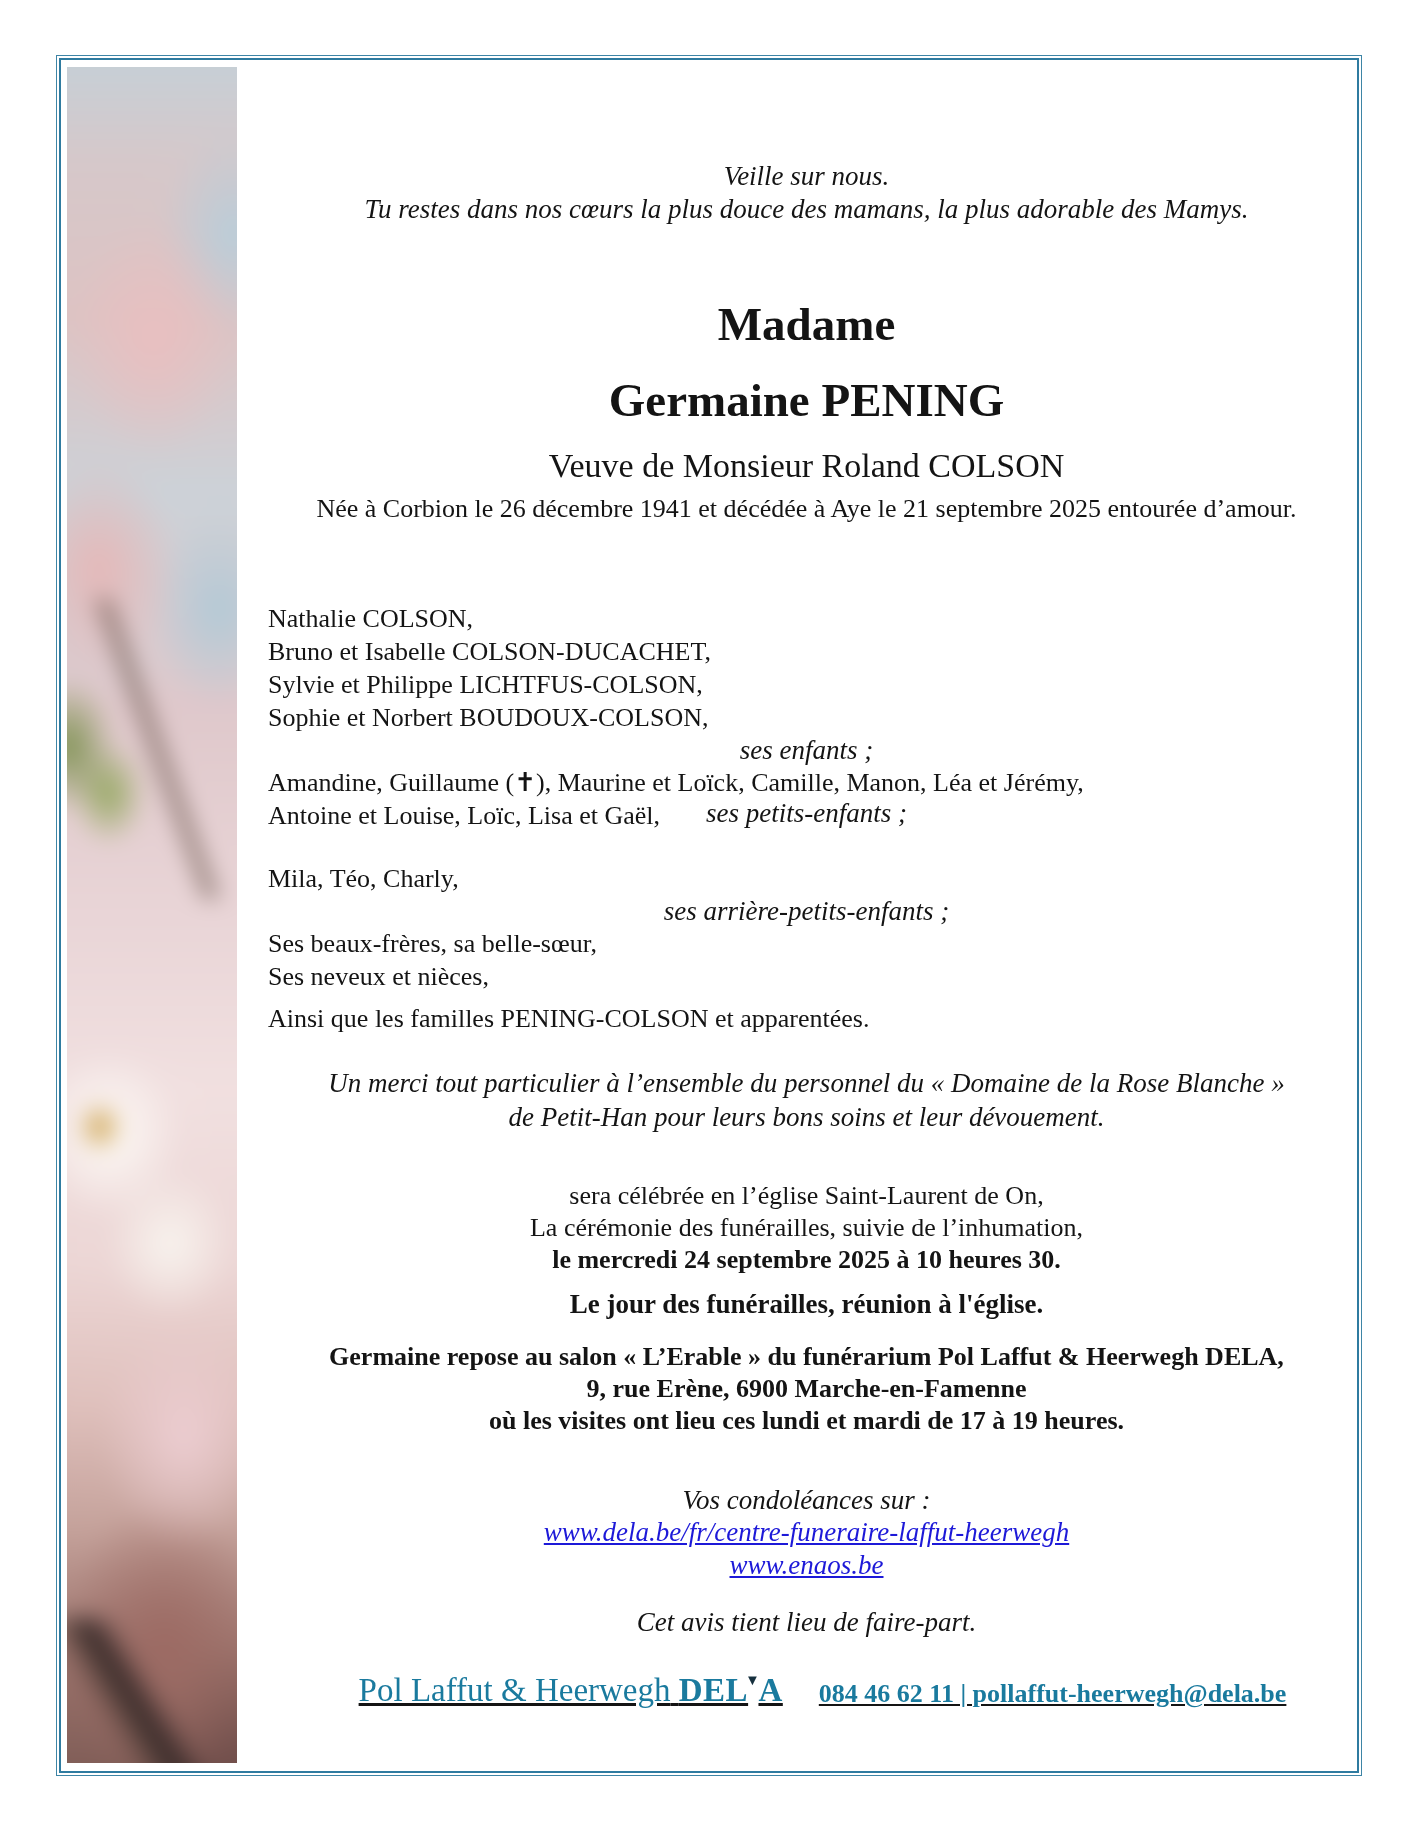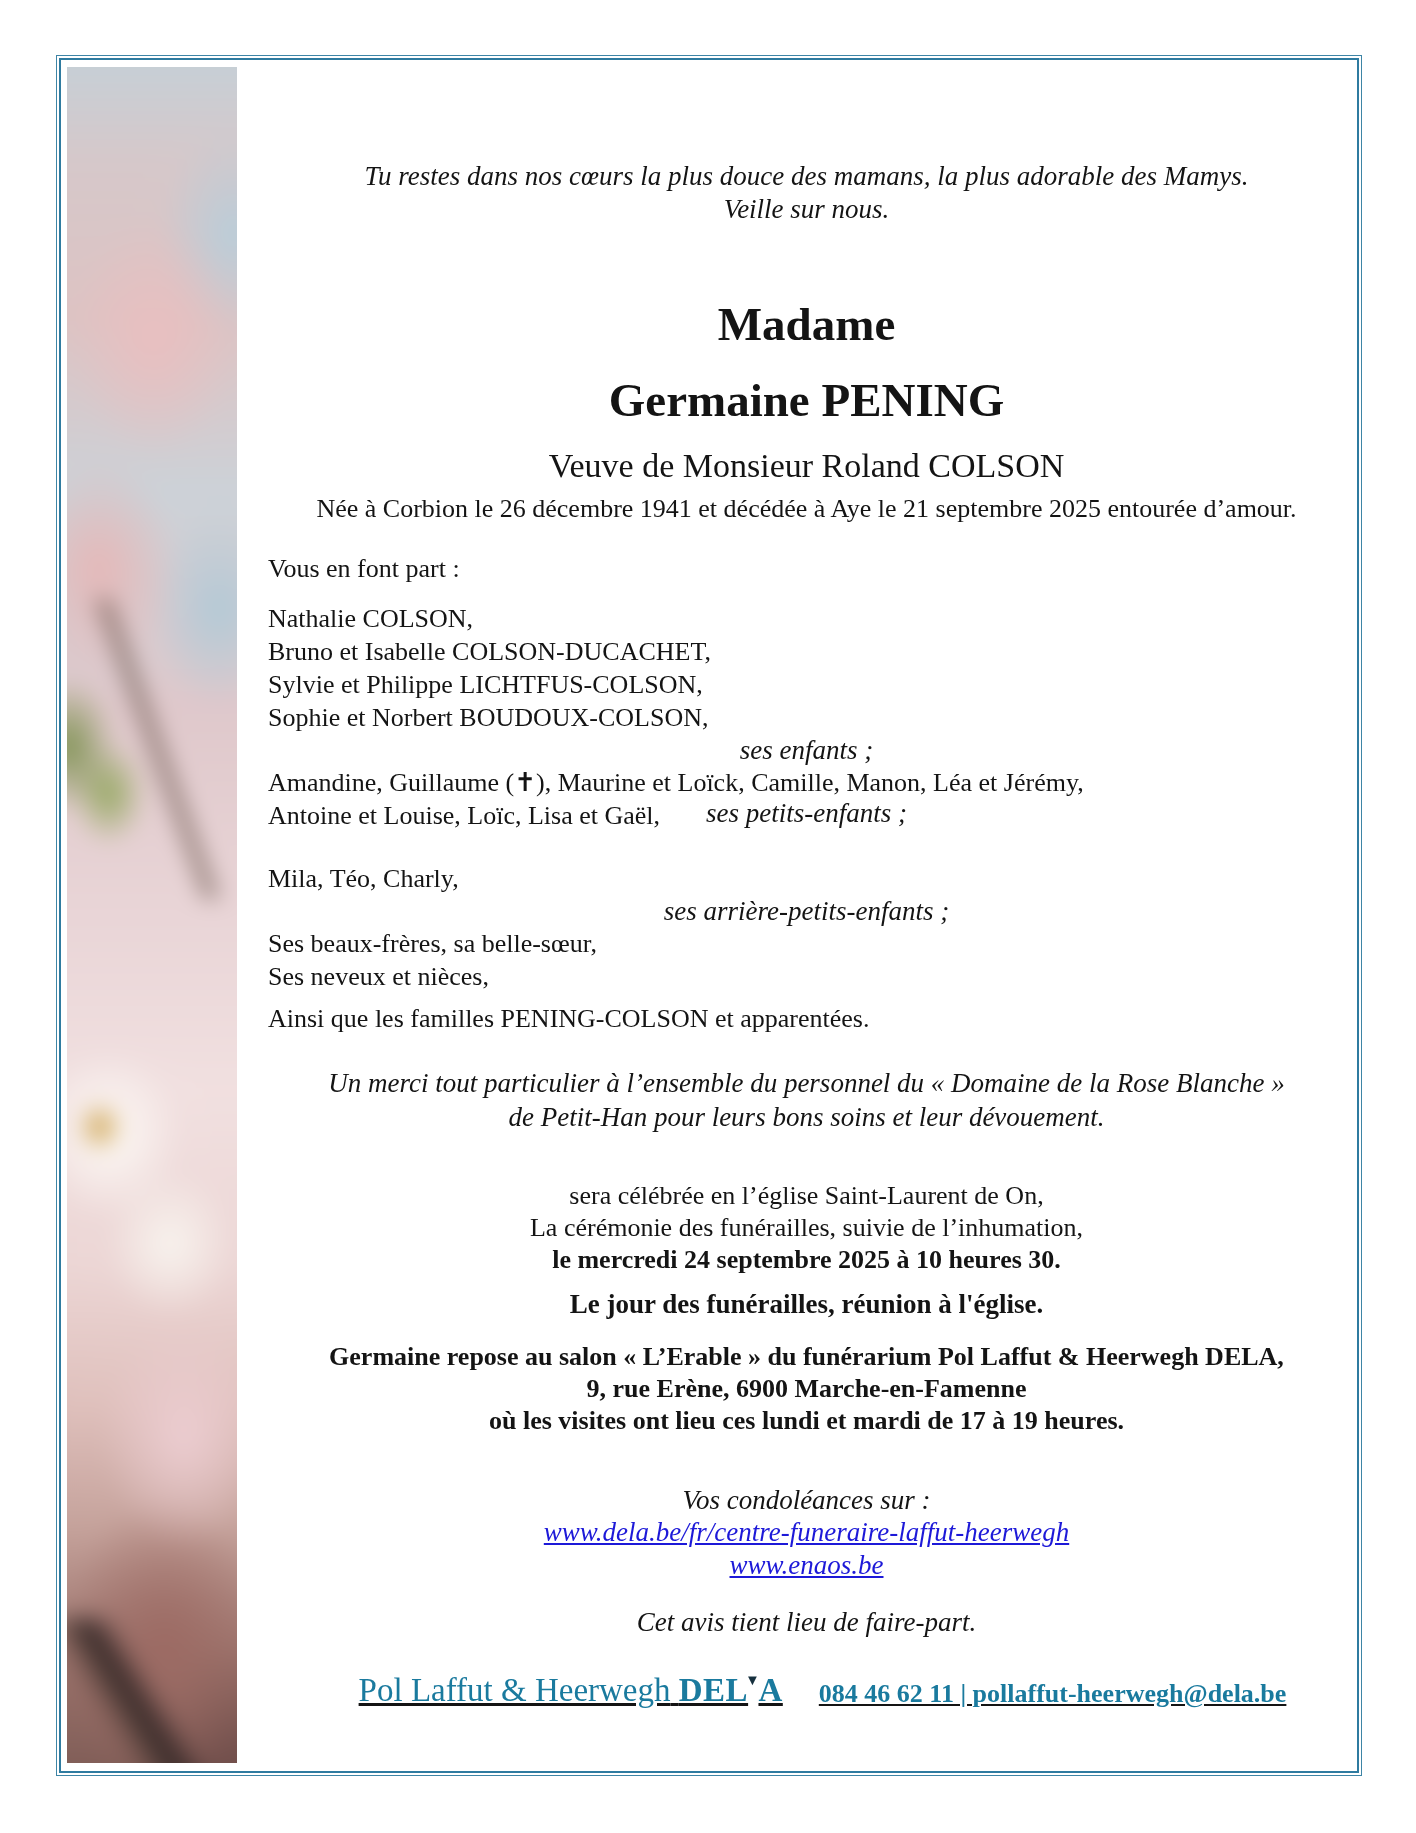--- a/index.html
+++ b/index.html
@@ -76,34 +76,33 @@
 
   <div class="frame"></div>
 
   <div class="photo">
     <div class="photo-blur"></div>
   </div>
 
   <div class="content">
 
     <div class="blk c i quote" style="top:160px">
+      <div>Veille sur nous.</div>
       <div>Tu restes dans nos cœurs la plus douce des mamans, la plus adorable des Mamys.</div>
-      <div>Veille sur nous.</div>
     </div>
 
     <div class="blk c title-block" style="top:286px">
       <div>Madame</div>
       <div>Germaine PENING</div>
     </div>
 
     <div class="blk c relation" style="top:444px">Veuve de Monsieur Roland COLSON</div>
 
     <div class="blk c lh33" style="top:492px">Née à Corbion le 26 décembre 1941 et décédée à Aye le 21 septembre 2025 entourée d’amour.</div>
 
-    <div class="blk" style="top:553px">Vous en font part :</div>
 
     <div class="blk lh33" style="top:602px">
       <div>Nathalie COLSON,</div>
       <div>Bruno et Isabelle COLSON-DUCACHET,</div>
       <div>Sylvie et Philippe LICHTFUS-COLSON,</div>
       <div>Sophie et Norbert BOUDOUX-COLSON,</div>
     </div>
 
     <div class="blk r i label" style="top:734px">ses enfants ;</div>
 

